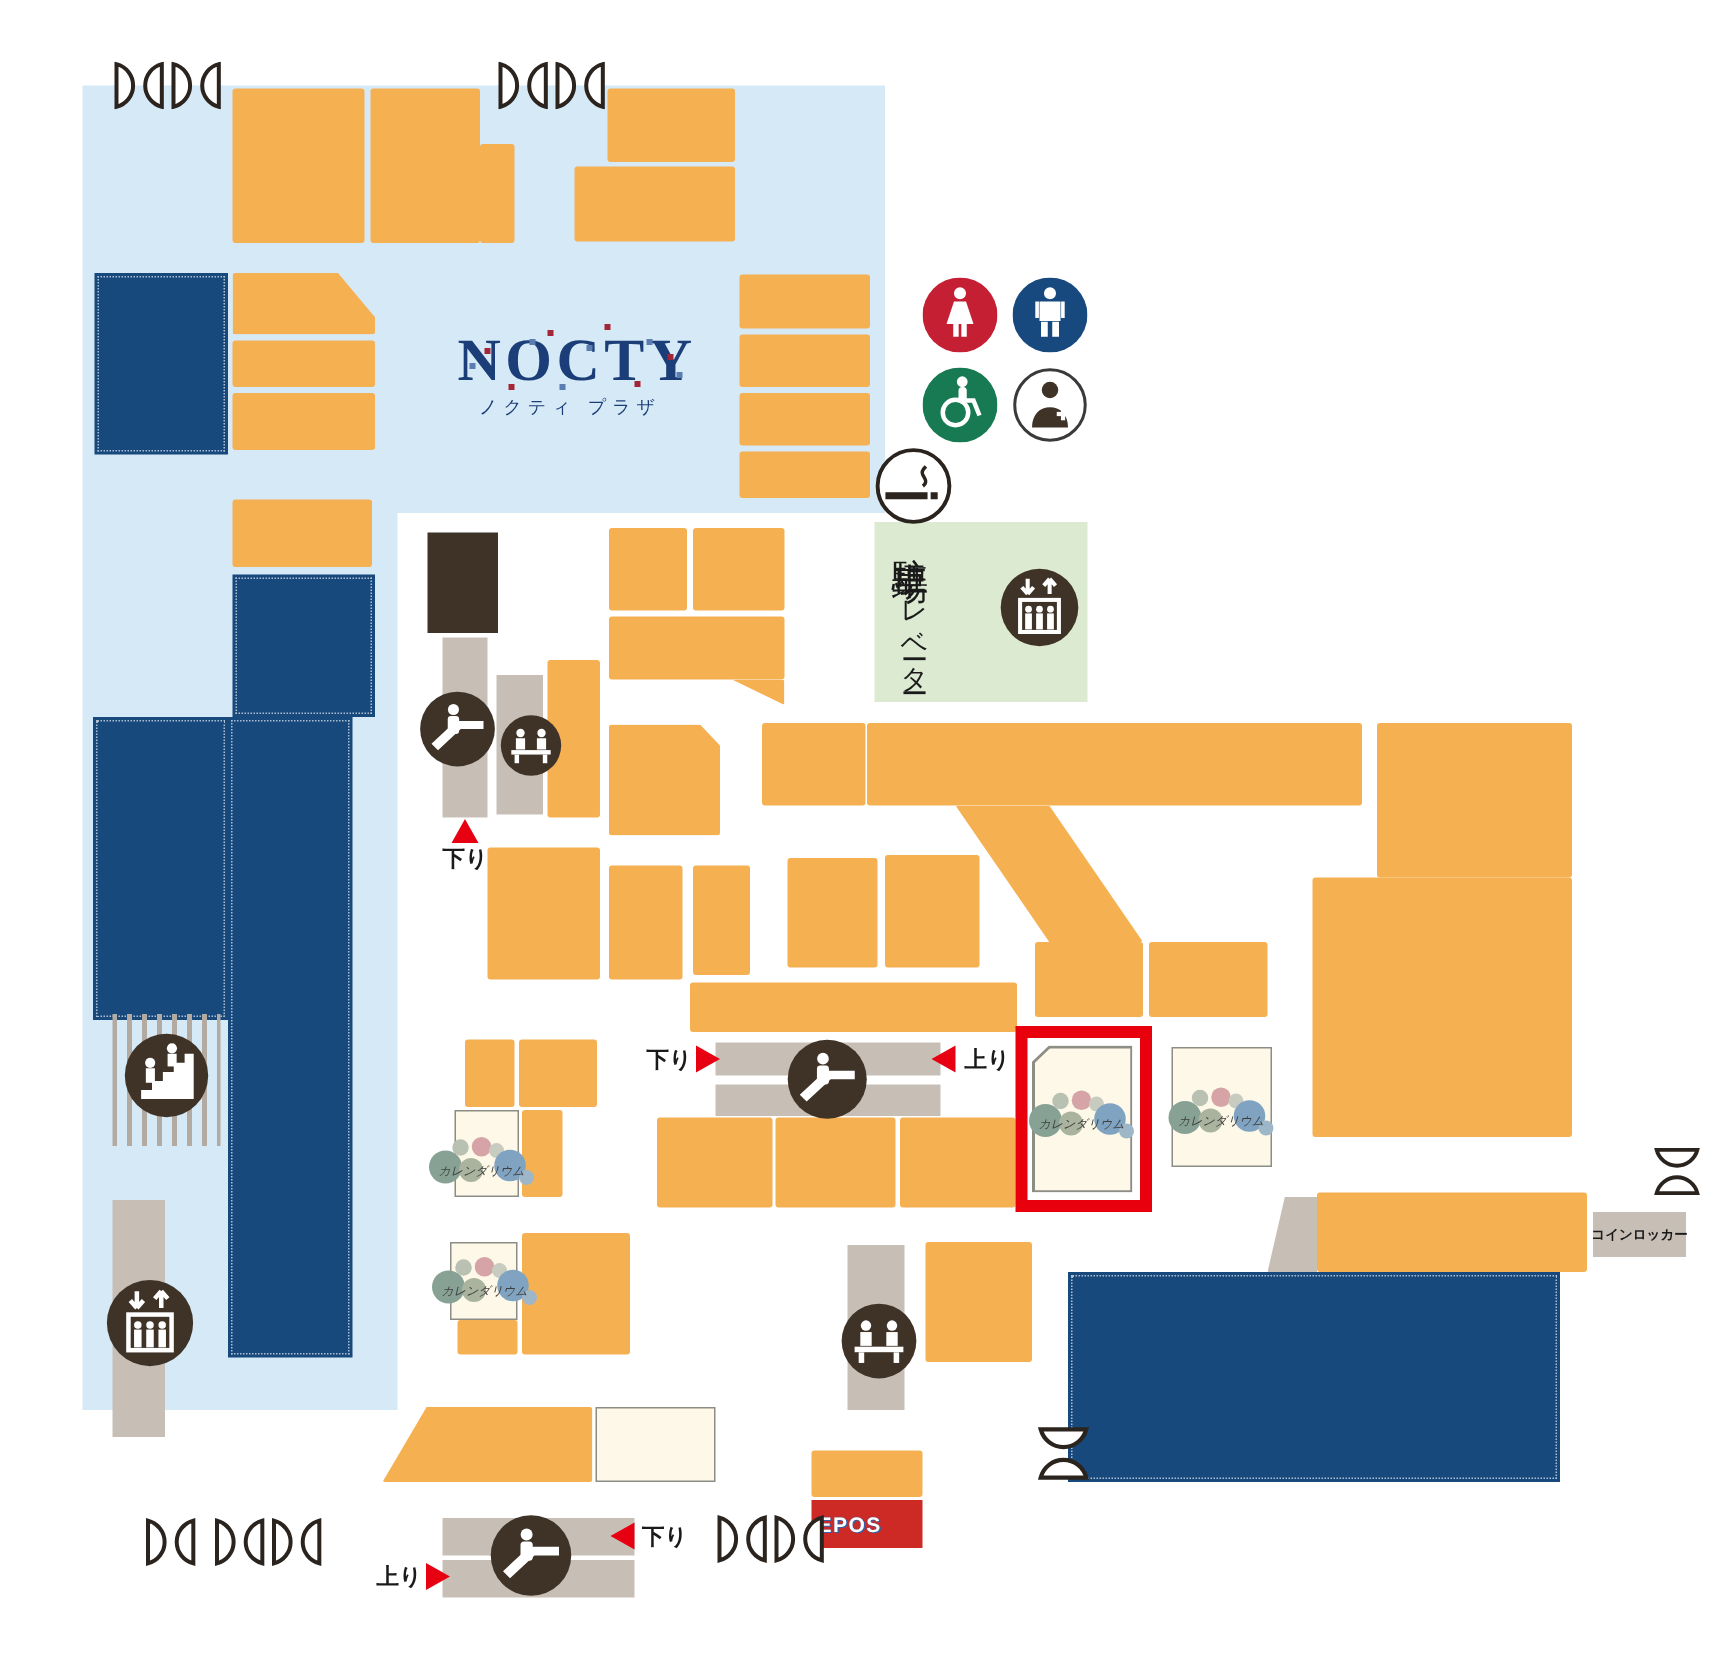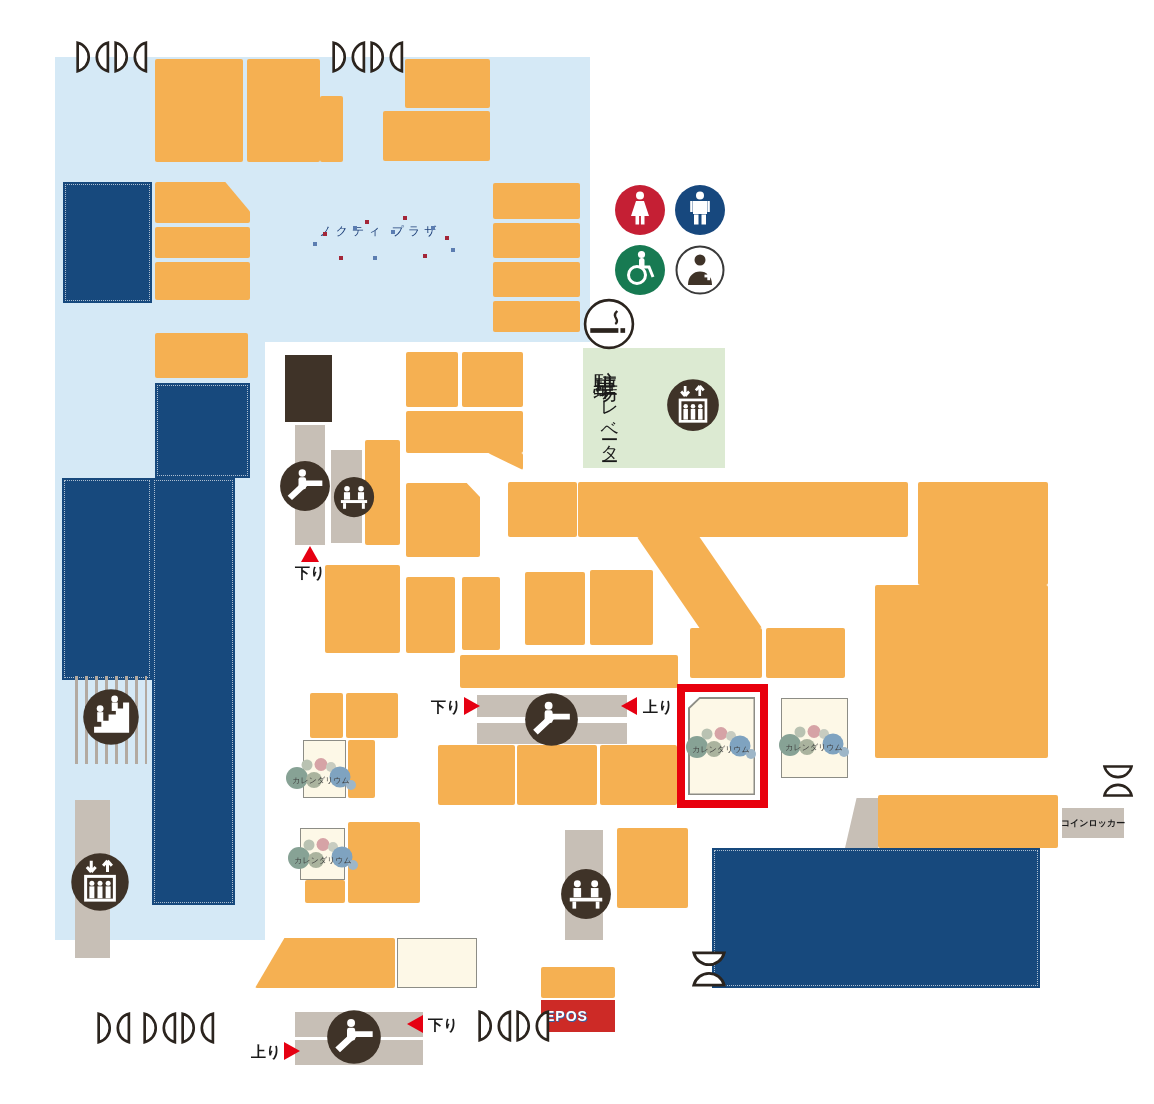--- a/index.html
+++ b/index.html
@@ -23,21 +23,21 @@
   .tri-left{border-top:9px solid transparent;border-bottom:9px solid transparent;border-right:16px solid var(--c-triangle);}
   .icon{z-index:6;}
   .icon svg{display:block;width:100%;height:100%;}
   .doors{display:flex;gap:2px;z-index:6;}
   .doors svg{display:block;height:100%;}
   .vdoor{z-index:6;}
   .vdoor svg{display:block;width:100%;height:100%;transform:rotate(90deg);}
   .vtext{writing-mode:vertical-rl;text-orientation:upright;color:var(--c-text);z-index:6;display:flex;}
   .vtext .big{font-size:24px;letter-spacing:4px;line-height:1.15;}
   .vtext .small{font-size:18px;letter-spacing:1px;line-height:1.2;margin-top:2px;}
-  .logo-svg{z-index:8;}
+  .logo-svg{z-index:8;font-style:italic;}
   .hatch{background:repeating-linear-gradient(90deg,#b3aaa1 0 3px,transparent 3px 10px);}
   #nocty{z-index:6;}
   #nocty .title{font-family:"Liberation Serif","DejaVu Serif",serif;font-weight:700;font-size:40px;
                 letter-spacing:3px;color:var(--c-logo_navy);line-height:1;}
   #nocty .sub{font-size:12px;letter-spacing:4px;color:var(--c-logo_navy);margin-top:3px;text-align:center;}
   .dot{position:absolute;width:4px;height:4px;}
   #redframe{border:8px solid var(--c-highlight);z-index:9;background:transparent;}
   #epos{background:var(--c-epos);z-index:5;display:flex;align-items:center;text-align:center;}
   #epos span{color:#fff;font-weight:700;font-size:14px;letter-spacing:1px;margin-left:4px;
              text-shadow:0 0 1px #3b5fa0,1px 1px 0 #3b5fa0;}
@@ -193,20 +193,21 @@
     <span class="big">駐車場</span>
     <span class="small">エレベーター</span>
   </div>
   <div class="abs icon" style="left:666px;top:378px;width:54px;height:54px;">
       <svg viewBox="0 0 48 48">
         <use href="#sym-elev"></use>
       </svg>
     </div>
 
   <div class="abs" id="nocty" style="left:305px;top:220px;width:150px;">
+    <div class="title">NOCTY</div>
     <div class="sub">ノクティ プラザ</div>
     <span class="dot" style="left:0;top:0;background:transparent;box-shadow:60px 0 0 #a32638,18px 12px 0 #a32638,98px -4px 0 #a32638,140px 16px 0 #a32638,34px 36px 0 #a32638,118px 34px 0 #a32638;"></span>
     <span class="dot" style="left:0;top:0;background:transparent;box-shadow:48px 6px 0 #5b7db1,86px 10px 0 #5b7db1,8px 22px 0 #5b7db1,126px 6px 0 #5b7db1,68px 36px 0 #5b7db1,146px 28px 0 #5b7db1;"></span>
   </div>
 
   <div class="abs icon" style="left:615px;top:185px;width:50px;height:50px;">
     <svg viewBox="0 0 50 50">
         <circle cx="25" cy="25" r="25" style="fill:var(--c-women)"></circle>
         <g fill="#fff">
           <circle cx="25" cy="10.5" r="4"></circle>

